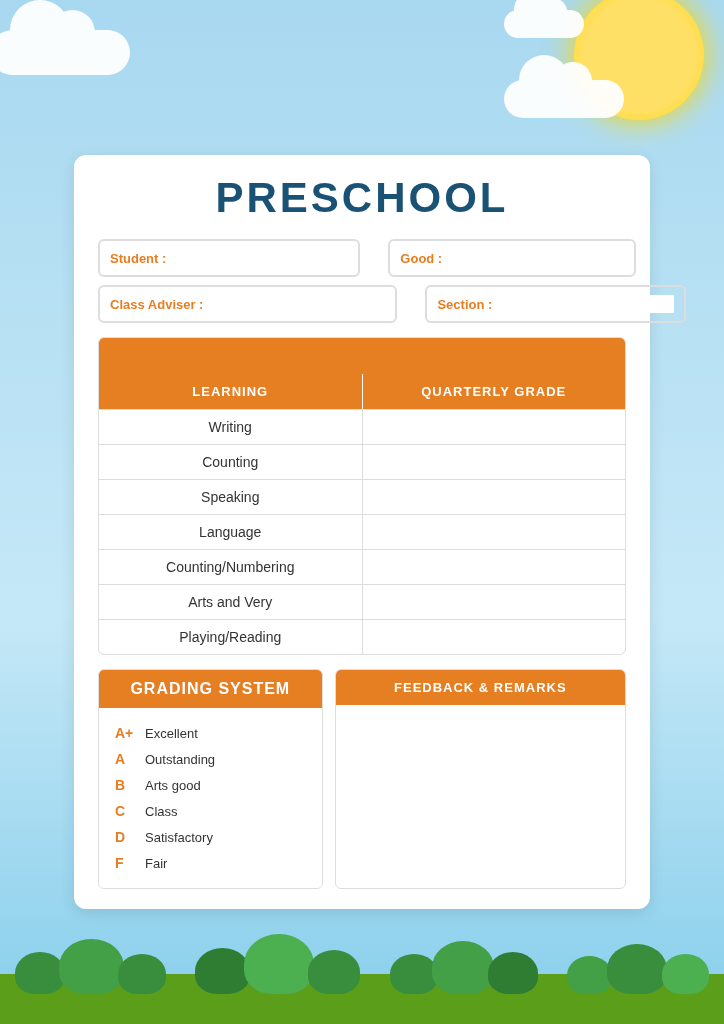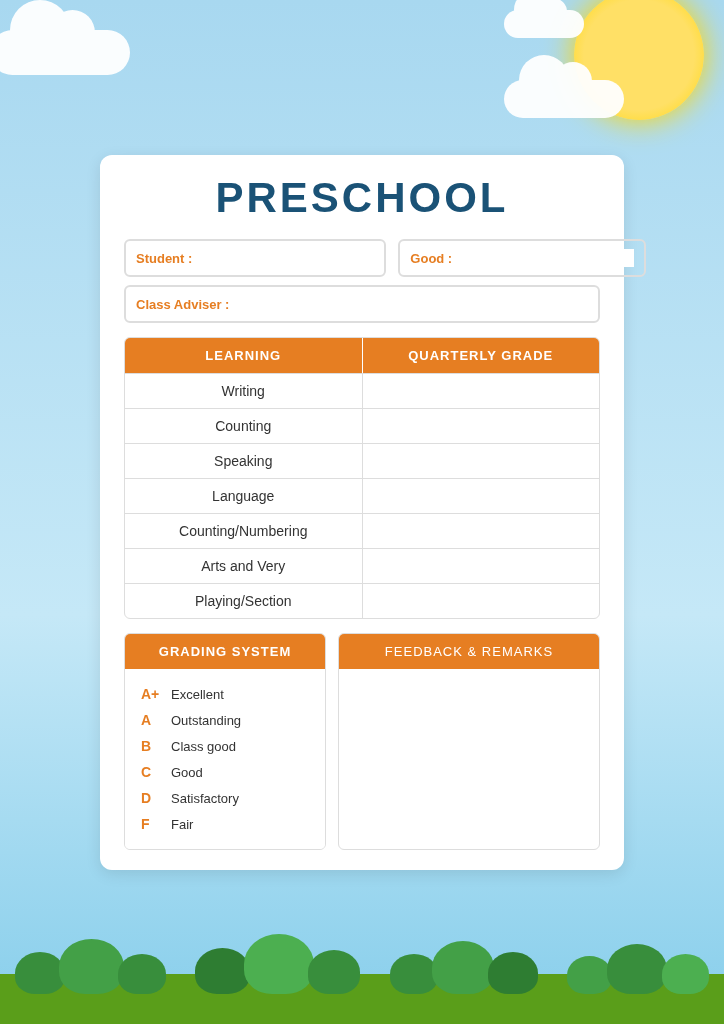--- a/index.html
+++ b/index.html
@@ -110,21 +110,21 @@
       height: 50px;
       background: #5a9e1a;
     }
 
     
     .card {
       position: absolute;
       top: 155px;
       left: 50%;
       transform: translateX(-50%);
-      width: 524px;
+      width: 576px;
       background: white;
       border-radius: 12px;
       padding: 20px 24px 20px 24px;
       box-shadow: 0 4px 15px rgba(0,0,0,0.1);
     }
 
     
     .header {
       text-align: center;
       margin-bottom: 18px;
@@ -145,21 +145,21 @@
       font-weight: 700;
       color: #1a5276;
       letter-spacing: 6px;
       text-transform: uppercase;
       margin-top: 2px;
     }
 
     
     .form-row {
       display: flex;
-      gap: 12px;
+      gap: 28px;
       margin-bottom: 8px;
       justify-content: space-between;
     }
 
     .form-field {
       flex: 1;
       border: 2px solid #ddd;
       border-radius: 6px;
       padding: 8px 10px;
       display: flex;
@@ -196,20 +196,21 @@
     }
 
     .th-cell {
       padding: 10px;
       font-weight: 800;
       color: white;
       font-size: 13px;
       letter-spacing: 1px;
       text-transform: uppercase;
       text-align: center;
+      margin-top: 36px;
     }
 
     .th-learning { flex: 1; border-right: 1.5px solid white; }
     .th-grade { flex: 1; }
 
     .table-row {
       display: flex;
       border-top: 1.5px solid #ddd;
     }
 
@@ -242,21 +243,21 @@
       border-radius: 6px;
       overflow: hidden;
     }
 
     .grading-header {
       background: #E67E22;
       padding: 10px;
       text-align: center;
       color: white;
       font-weight: 800;
-      font-size: 13px;
+      font-size: 16px;
       letter-spacing: 1px;
       text-transform: uppercase;
     }
 
     .grading-body {
       padding: 12px 16px;
       background: white;
     }
 
     .grade-row {
@@ -282,21 +283,21 @@
       border: 1.5px solid #ddd;
       border-radius: 6px;
       overflow: hidden;
     }
 
     .feedback-header {
       background: #E67E22;
       padding: 10px;
       text-align: center;
       color: white;
-      font-weight: 400;
+      font-weight: 700;
       font-size: 13px;
       letter-spacing: 1px;
       text-transform: uppercase;
     }
 
     .feedback-body {
       background: white;
       min-height: 140px;
     }
 
@@ -327,20 +328,24 @@
       <span class="field-label">Good :</span>
       <input class="field-value" type="text" style="">
     </div>
   </div>
 
   <div class="form-row">
     <div class="form-field">
       <span class="field-label">Class Adviser :</span>
       <input class="field-value" type="text" style="">
     </div>
+    <div class="form-field">
+      <span class="field-label">Section :</span>
+      <input class="field-value" type="text" style="">
+    </div>
   </div>
 
   <div class="table-section" style="margin-top:14px;">
     <div class="table-header-row">
       <div class="th-cell th-learning">LEARNING</div>
       <div class="th-cell th-grade">QUARTERLY GRADE</div>
     </div>
 
     <div id="learning-rows">
         <div class="table-row">
@@ -373,21 +378,21 @@
         <input type="text" style="border: none; outline: none; width: 100%; text-align: center; font-size: 14px;">
       </div>
     </div>
         <div class="table-row">
       <div class="td-cell td-learning">Arts and Very</div>
       <div class="td-cell td-grade">
         <input type="text" style="border: none; outline: none; width: 100%; text-align: center; font-size: 14px;">
       </div>
     </div>
         <div class="table-row">
-      <div class="td-cell td-learning">Playing/Section</div>
+      <div class="td-cell td-learning">Playing/Reading</div>
       <div class="td-cell td-grade">
         <input type="text" style="border: none; outline: none; width: 100%; text-align: center; font-size: 14px;">
       </div>
     </div>
       </div>
   </div>
 
   <div class="bottom-section">
 
     <div class="grading-table">
@@ -396,25 +401,25 @@
           <div class="grade-row">
       <span class="grade-letter">A+</span>
       <span class="grade-desc">Excellent</span>
     </div>
           <div class="grade-row">
       <span class="grade-letter">A</span>
       <span class="grade-desc">Outstanding</span>
     </div>
           <div class="grade-row">
       <span class="grade-letter">B</span>
-      <span class="grade-desc">Class good</span>
+      <span class="grade-desc">Arts good</span>
     </div>
           <div class="grade-row">
       <span class="grade-letter">C</span>
-      <span class="grade-desc">Good</span>
+      <span class="grade-desc">Class</span>
     </div>
           <div class="grade-row">
       <span class="grade-letter">D</span>
       <span class="grade-desc">Satisfactory</span>
     </div>
           <div class="grade-row">
       <span class="grade-letter">F</span>
       <span class="grade-desc">Fair</span>
     </div>
         </div>

